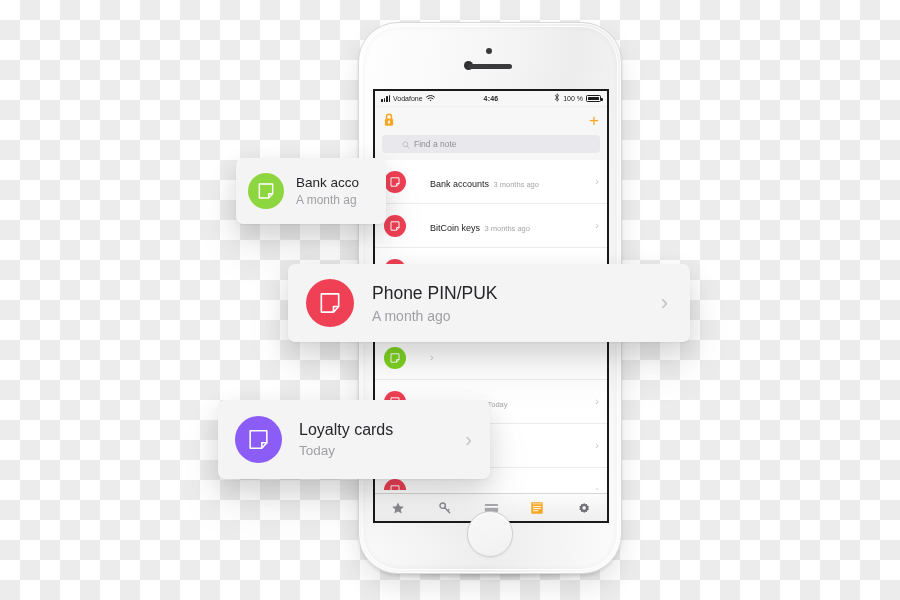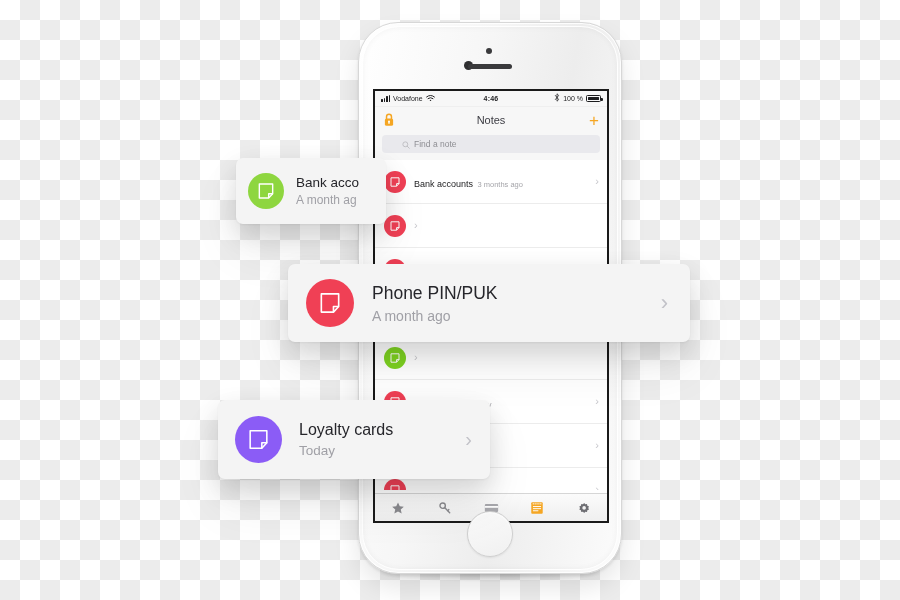--- a/index.html
+++ b/index.html
@@ -203,21 +203,21 @@
 
   
   .note-list {
     background: #ffffff;
     height: 330px;
     overflow: hidden;
   }
   .note-row {
     display: flex;
     align-items: center;
-    gap: 8px;
+    gap: 24px;
     height: 44px;
     padding: 0 8px 0 9px;
     border-bottom: 1px solid #ececec;
     background: #fff;
   }
   .note-badge {
     flex: 0 0 auto;
     width: 22px; height: 22px;
     border-radius: 50%;
     display: flex;
@@ -390,21 +390,20 @@
 
       <div class="nav-bar">
         <span class="lock-icon">
           <svg width="12" height="14" viewBox="0 0 14 17" aria-hidden="true">
             <path d="M4 7V4.6a3 3 0 0 1 6 0V7" fill="none" stroke="#f5a623" stroke-width="1.8" stroke-linecap="round"></path>
             <rect x="2" y="6.6" width="10" height="9" rx="2" fill="#f5a623"></rect>
             <circle cx="7" cy="10.4" r="1.2" fill="#ffffff"></circle>
             <rect x="6.3" y="10.4" width="1.4" height="3" rx=".7" fill="#ffffff"></rect>
           </svg>
         </span>
-        <span class="nav-title">Notes</span>
         <span class="plus-btn">+</span>
       </div>
 
       <div class="search-wrap">
         <div class="search-field">
           <span class="search-icon">
             <svg width="8" height="8" viewBox="0 0 14 14" aria-hidden="true">
               <circle cx="5.8" cy="5.8" r="4.3" fill="none" stroke="#8e8e93" stroke-width="1.4"></circle>
               <path d="M9.1 9.1 12.8 12.8" stroke="#8e8e93" stroke-width="1.4" stroke-linecap="round"></path>
             </svg>
@@ -428,20 +427,24 @@
           </span>
           <span class="chevron">›</span>
         </div>
 
         <div class="note-row">
           <span class="note-badge" style="background:#f04055">
             <svg class="note-glyph" width="12" height="12" viewBox="0 0 24 24" aria-hidden="true">
               <path d="M4 3.6h16V15.2L15.2 20.4H4Z" fill="none" stroke="#fff" stroke-width="2" stroke-linejoin="round"></path>
               <path d="M15.2 20.4V15.2H20.4" fill="none" stroke="#fff" stroke-width="2" stroke-linejoin="round"></path>
             </svg>
+          </span>
+          <span class="note-text">
+            <span class="note-title">BitCoin keys</span>
+            <span class="note-sub">3 months ago</span>
           </span>
           <span class="chevron">›</span>
         </div>
 
         <div class="note-row">
           <span class="note-badge" style="background:#f04055">
             <svg class="note-glyph" width="12" height="12" viewBox="0 0 24 24" aria-hidden="true">
               <path d="M4 3.6h16V15.2L15.2 20.4H4Z" fill="none" stroke="#fff" stroke-width="2" stroke-linejoin="round"></path>
               <path d="M15.2 20.4V15.2H20.4" fill="none" stroke="#fff" stroke-width="2" stroke-linejoin="round"></path>
             </svg>

